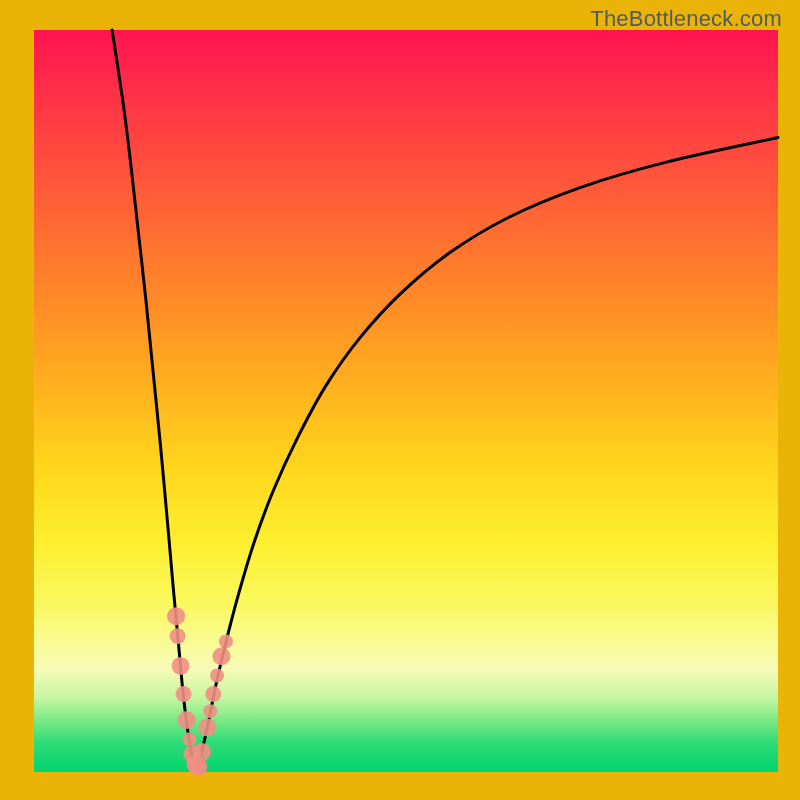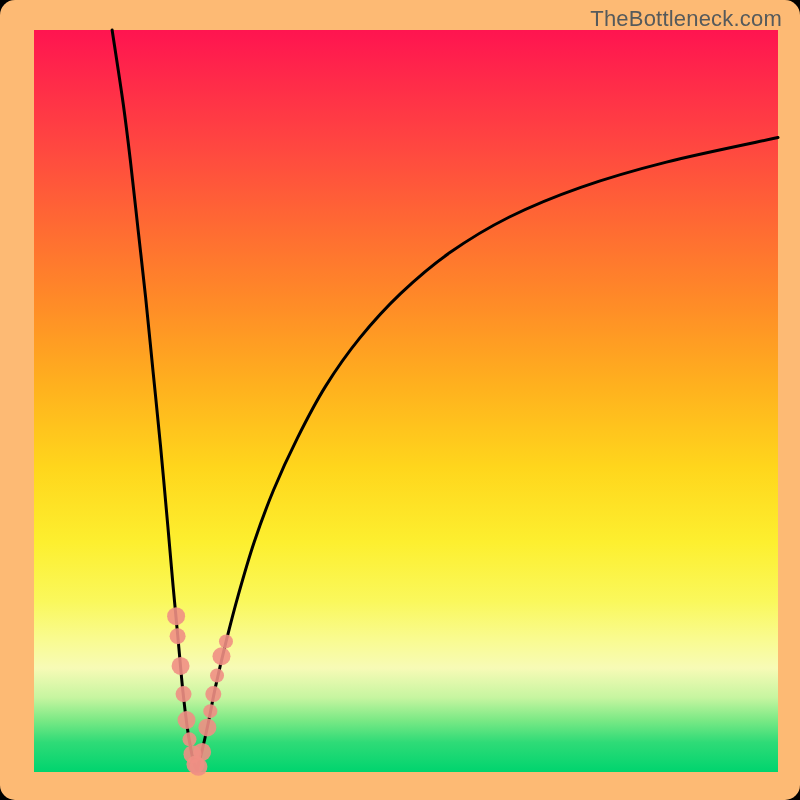--- a/index.html
+++ b/index.html
@@ -10,22 +10,21 @@
     background: #000;
     overflow: hidden;
     font-family: Arial, Helvetica, sans-serif;
   }
   .frame {
     position: absolute;
     left: 0;
     top: 0;
     width: 800px;
     height: 800px;
-    background: #fdba74;
-    border-radius: 15px;
+    background: #eab308;
   }
   .plot-bg {
     position: absolute;
     left: 34px;
     top: 30px;
     width: 744px;
     height: 742px;
     background: linear-gradient(
       to bottom,
       #ff1450 0%,

